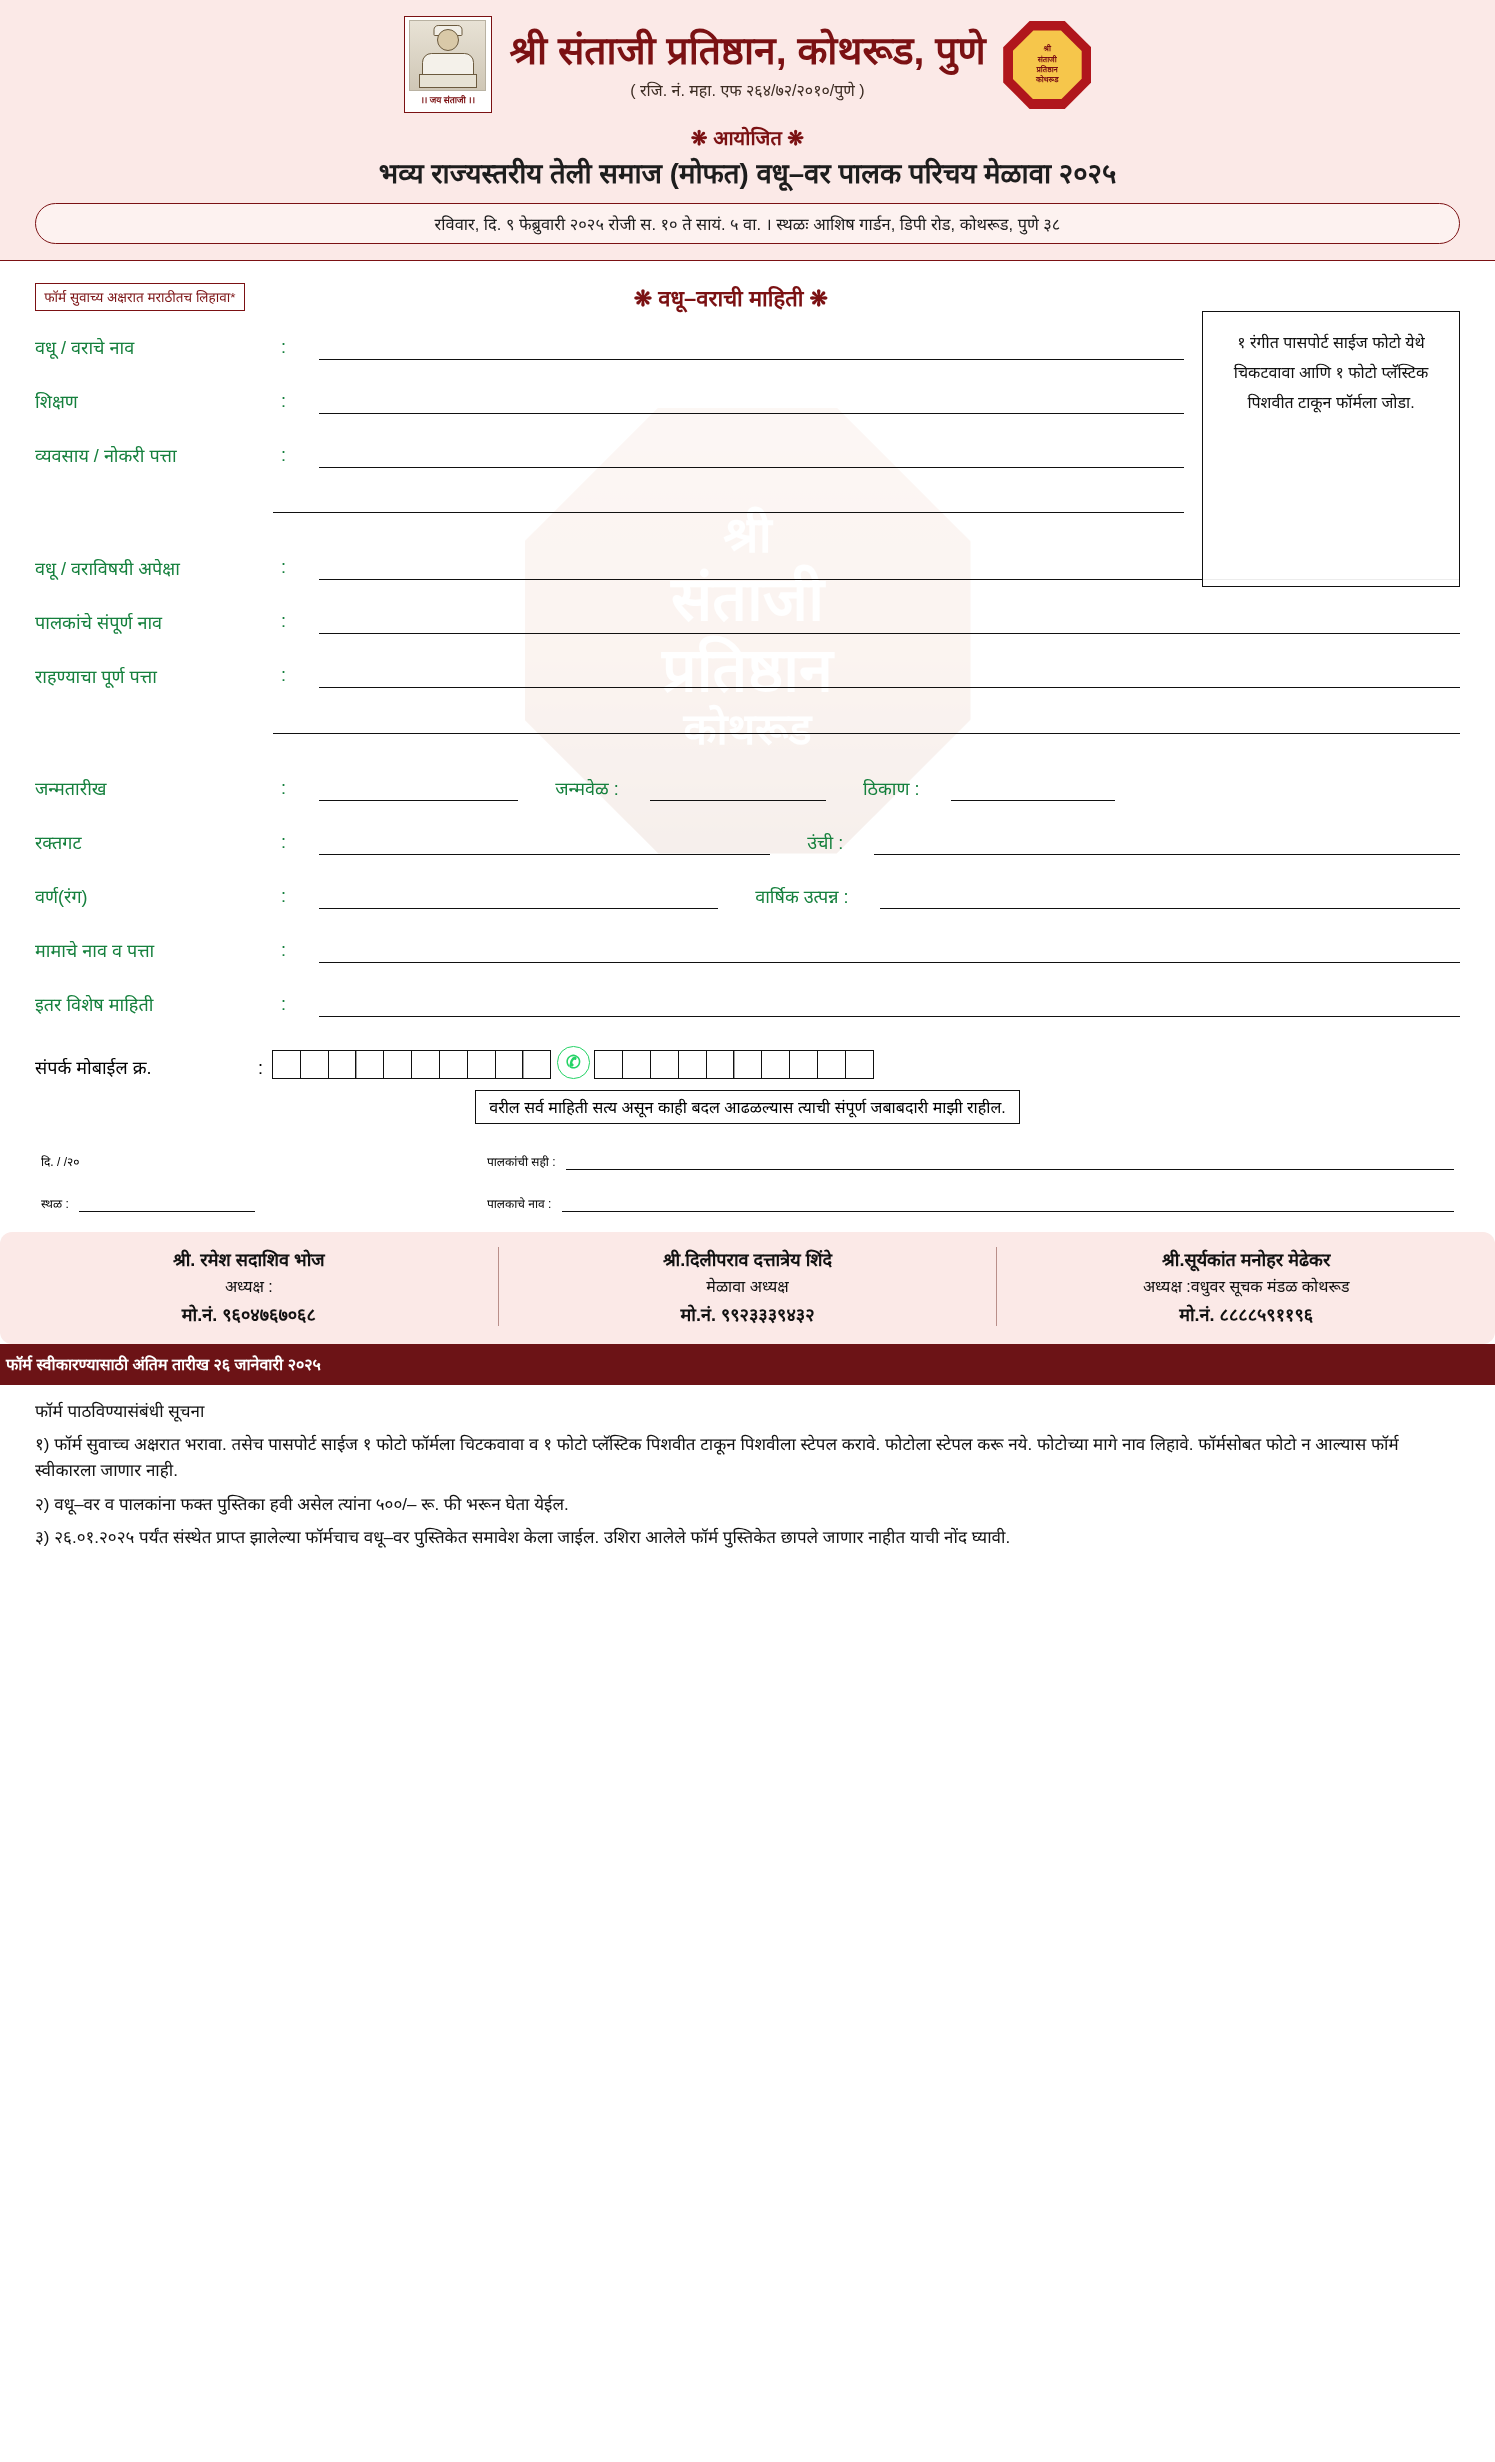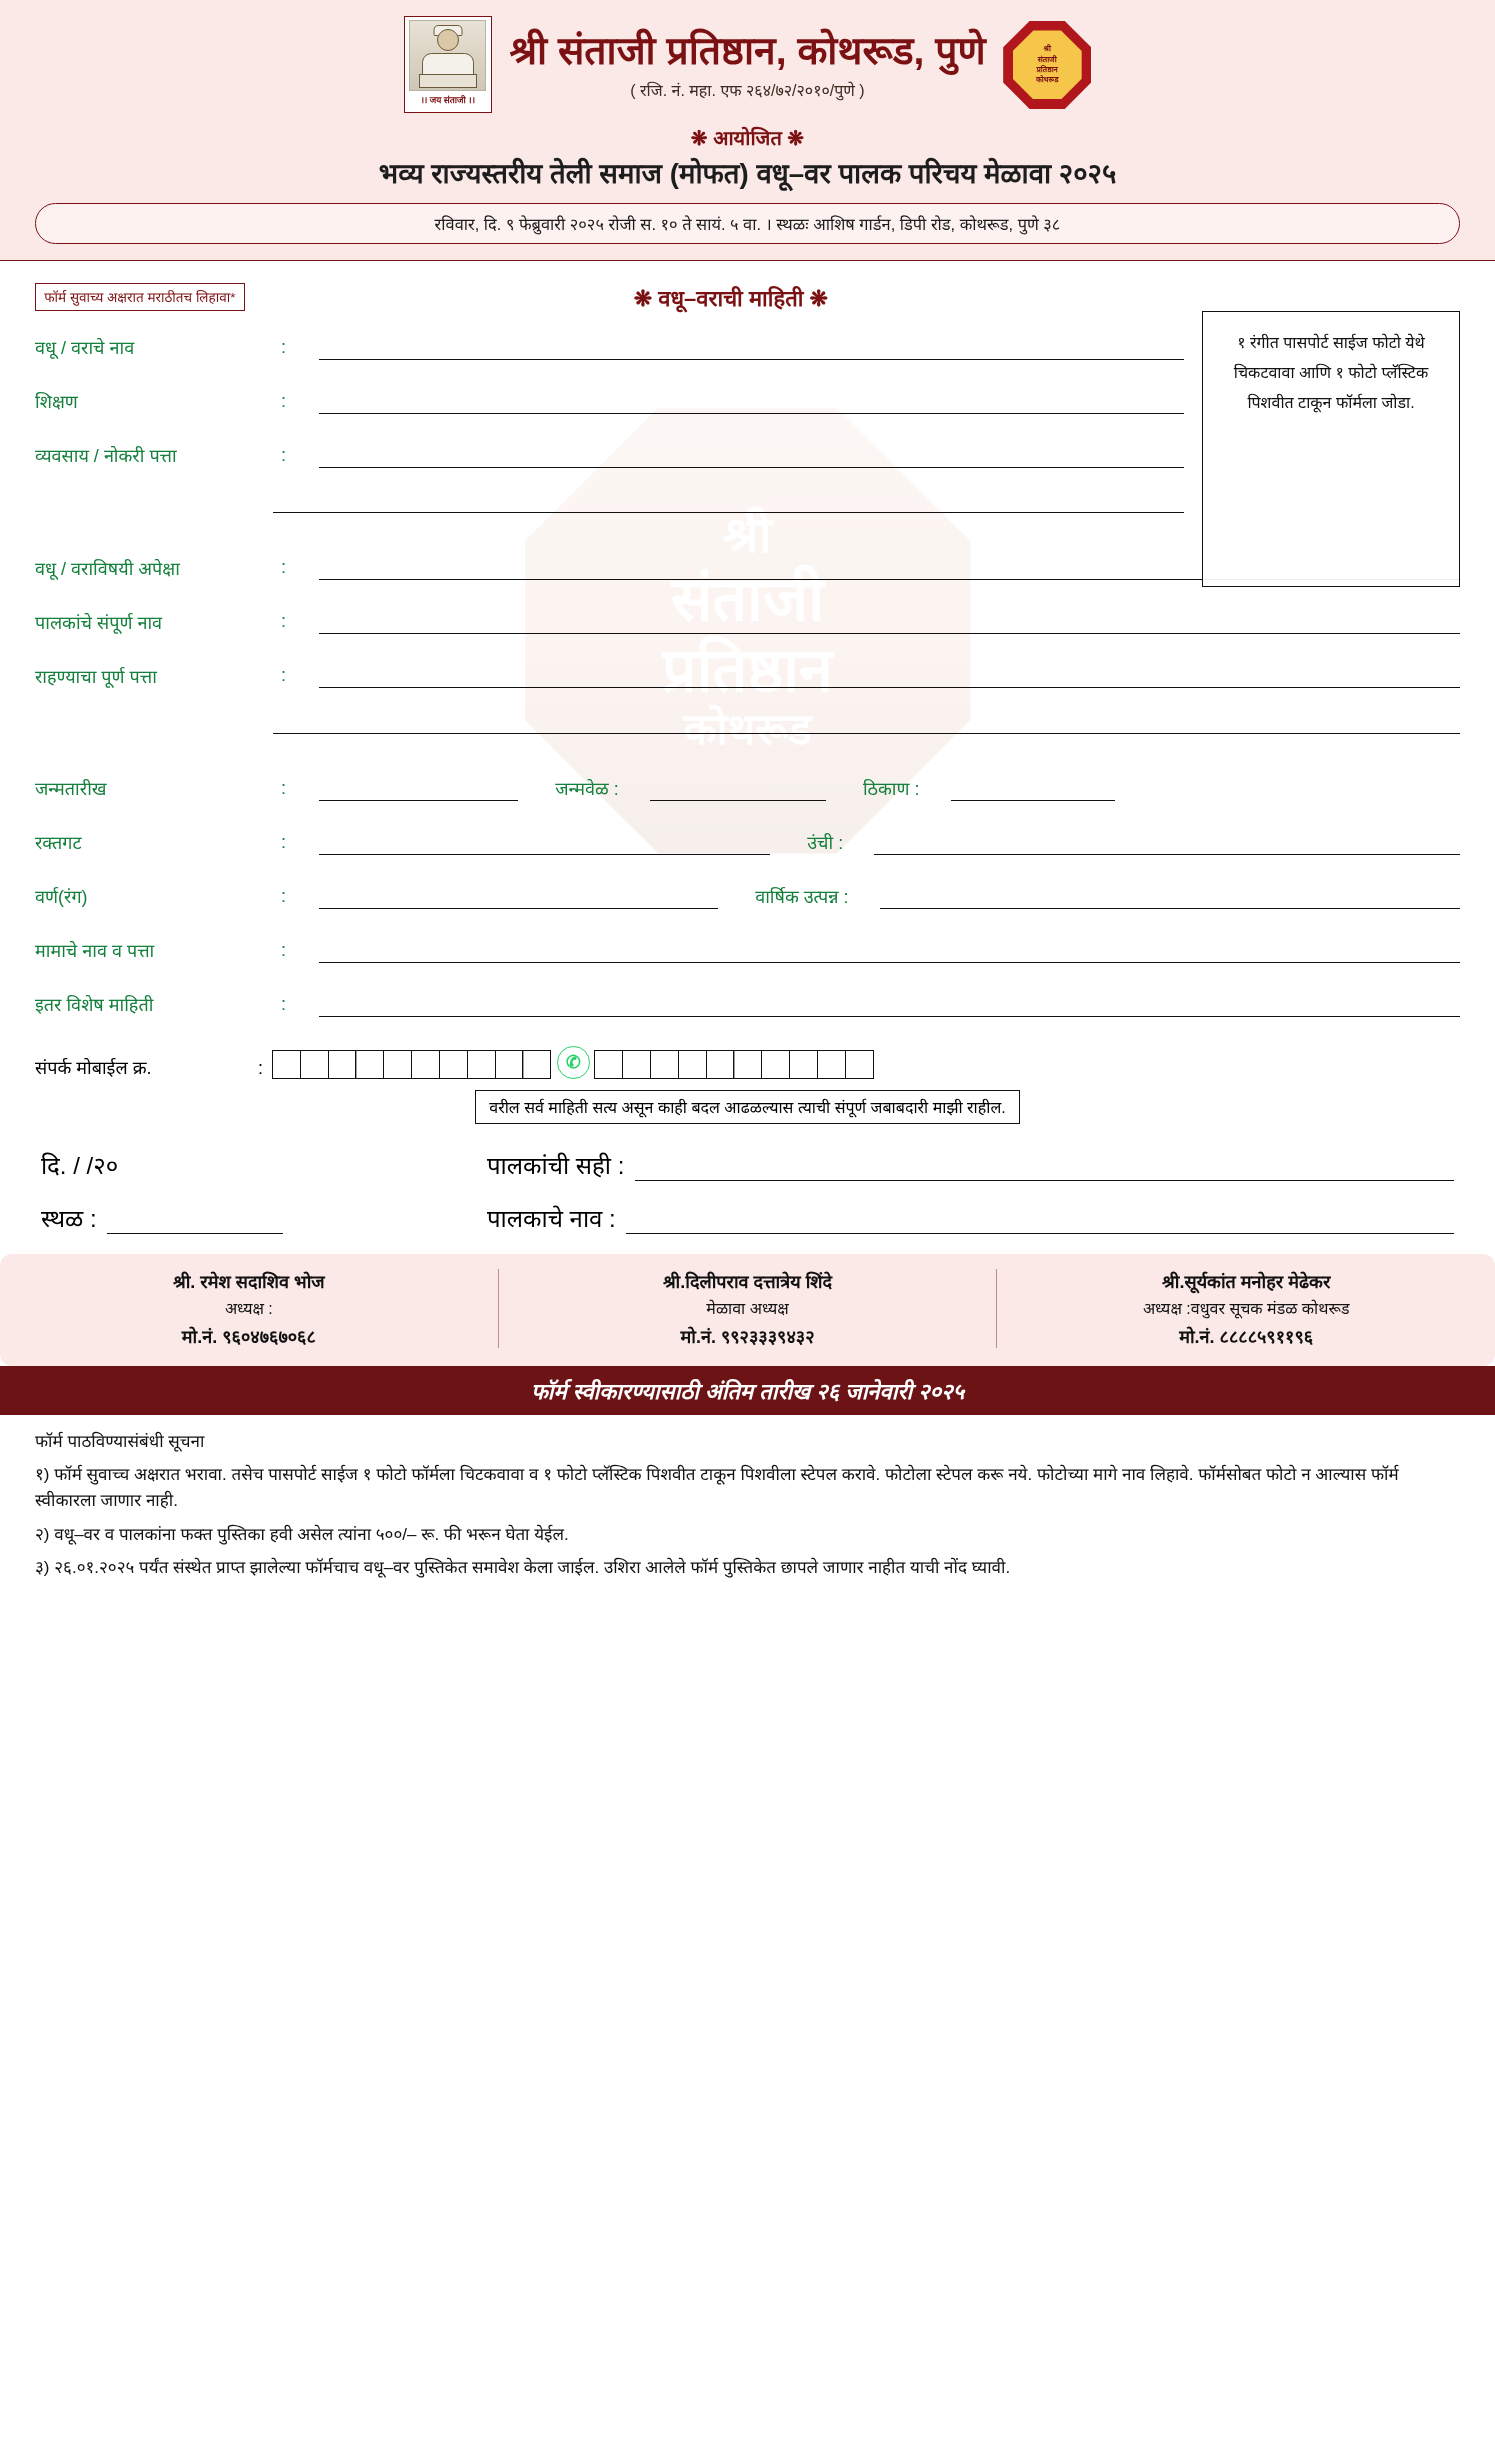--- a/index.html
+++ b/index.html
@@ -216,21 +216,21 @@
   }
   .declaration span {
     display:inline-block;
     background:#ffffff;
     border:1.2px solid #111;
     font-size:16px;
     padding:5.3px 13px;
   }
 
   .sign-area { margin-top:23.5px; padding:0 5.9px; }
-  .sign-row { display:flex; align-items:flex-end; font-size:24px; margin-bottom:20px; }
+  .sign-row { display:flex; align-items:flex-end; font-size:12px; margin-bottom:20px; }
   .sign-left { width:446px; display:flex; align-items:flex-end; }
   .sign-left .u { display:inline-block; border-bottom:1.2px solid #111; width:176px; height:21px; margin-left:10.6px;}
   .sign-right { flex:1; display:flex; align-items:flex-end; }
   .sign-right .u { flex:1; border-bottom:1.2px solid #111; height:21px; margin-left:10.6px; }
 
   
   .addr-bar {
     background:#6c1316;
     color:#ffffff;
     text-align:center;
@@ -253,25 +253,23 @@
     padding:0 11.7px;
   }
   .contact + .contact { border-left:1.2px solid #b98f8a; }
   .contact .nm { font-size:18px; font-weight:bold; }
   .contact .rl { font-size:16px; margin-top:4.7px; }
   .contact .mb { font-size:18px; font-weight:bold; margin-top:4.7px; }
 
   .deadline-bar {
     background:#6c1316;
     color:#ffffff;
-    text-align:center;
-    font-size:22px;
+    font-size:16px;
     font-weight:bold;
     padding:9.4px 5.9px;
-    font-style:italic;
   }
 
   .notes {
     padding:14px 35px 23.5px 35px;
     font-size:17px;
     color:#111;
     line-height:1.55;
   }
   .notes .nt-title { margin-bottom:7px; }
   .notes p { margin:0 0 7px 0; }

